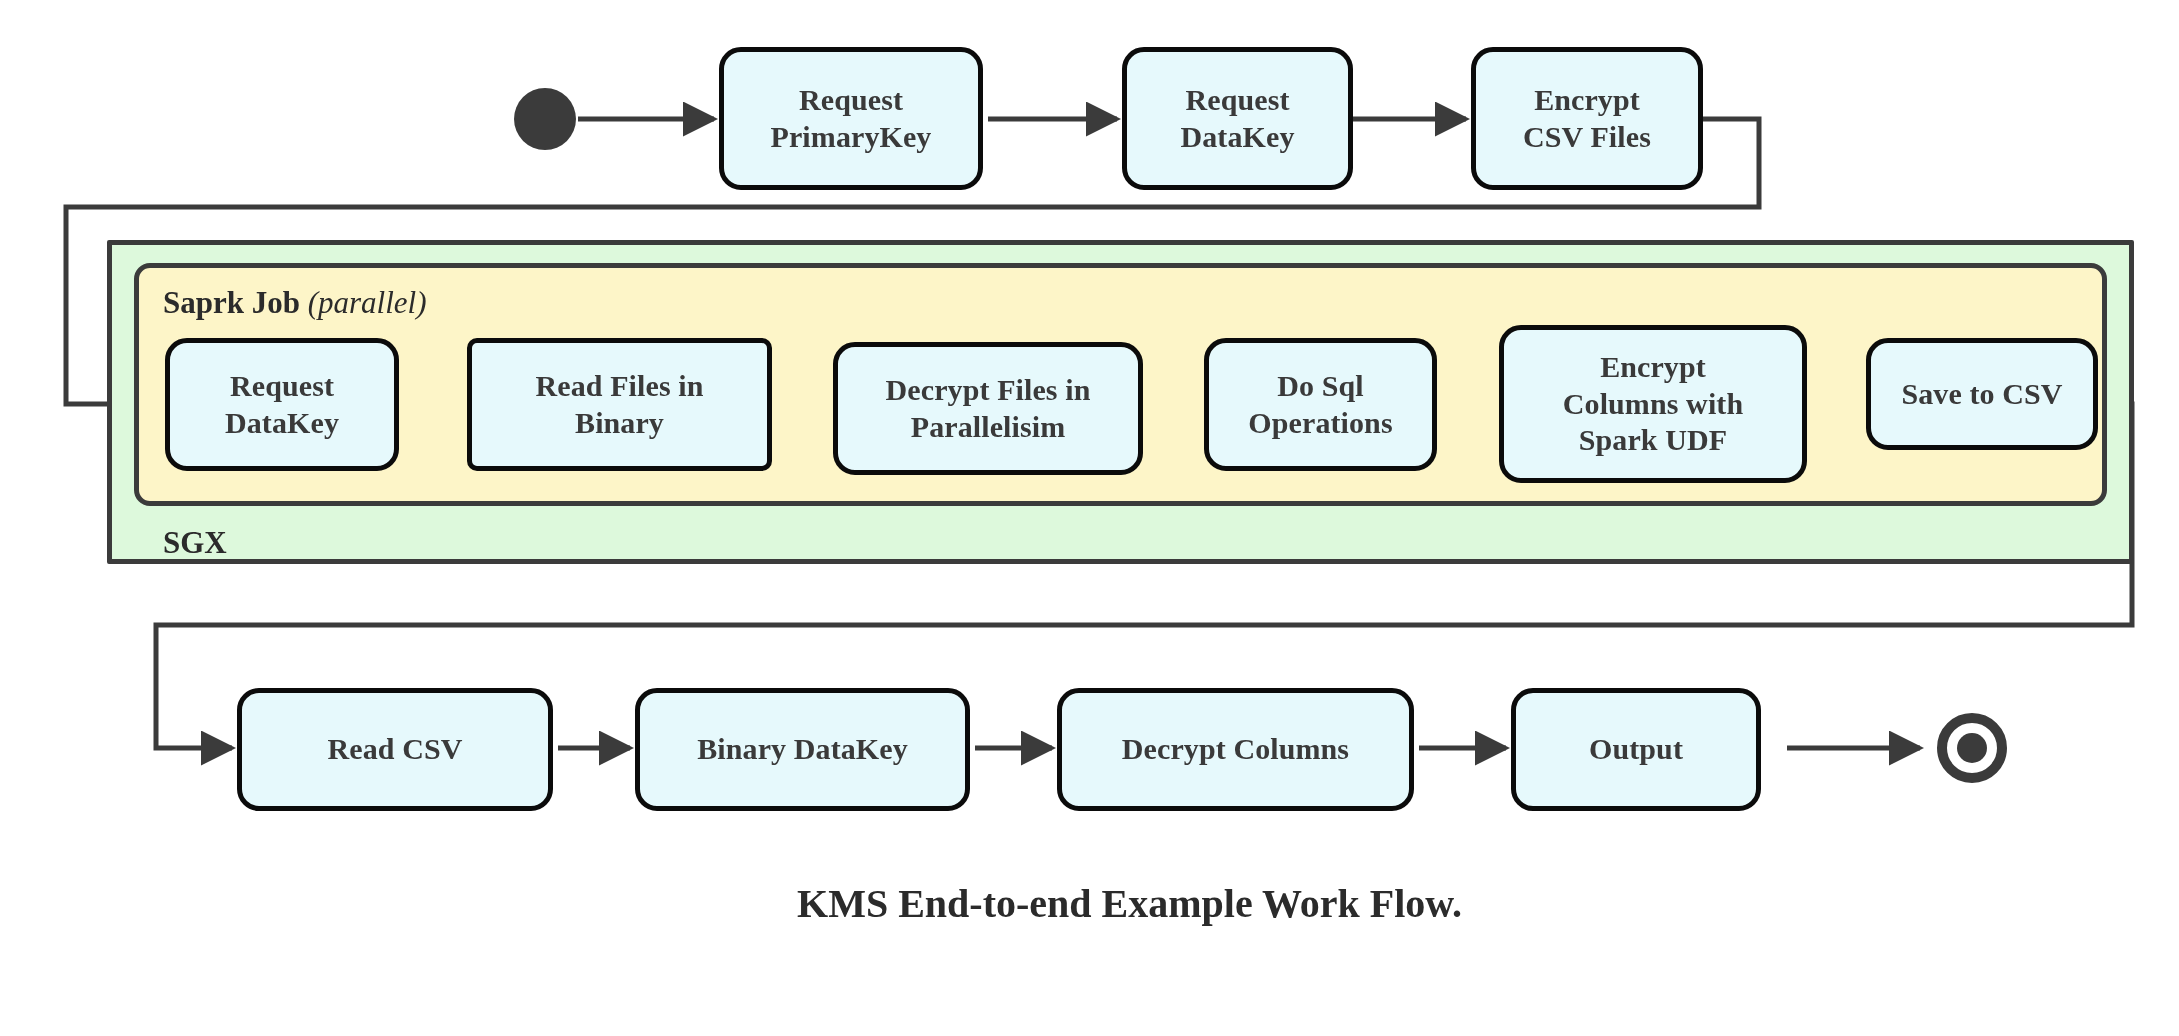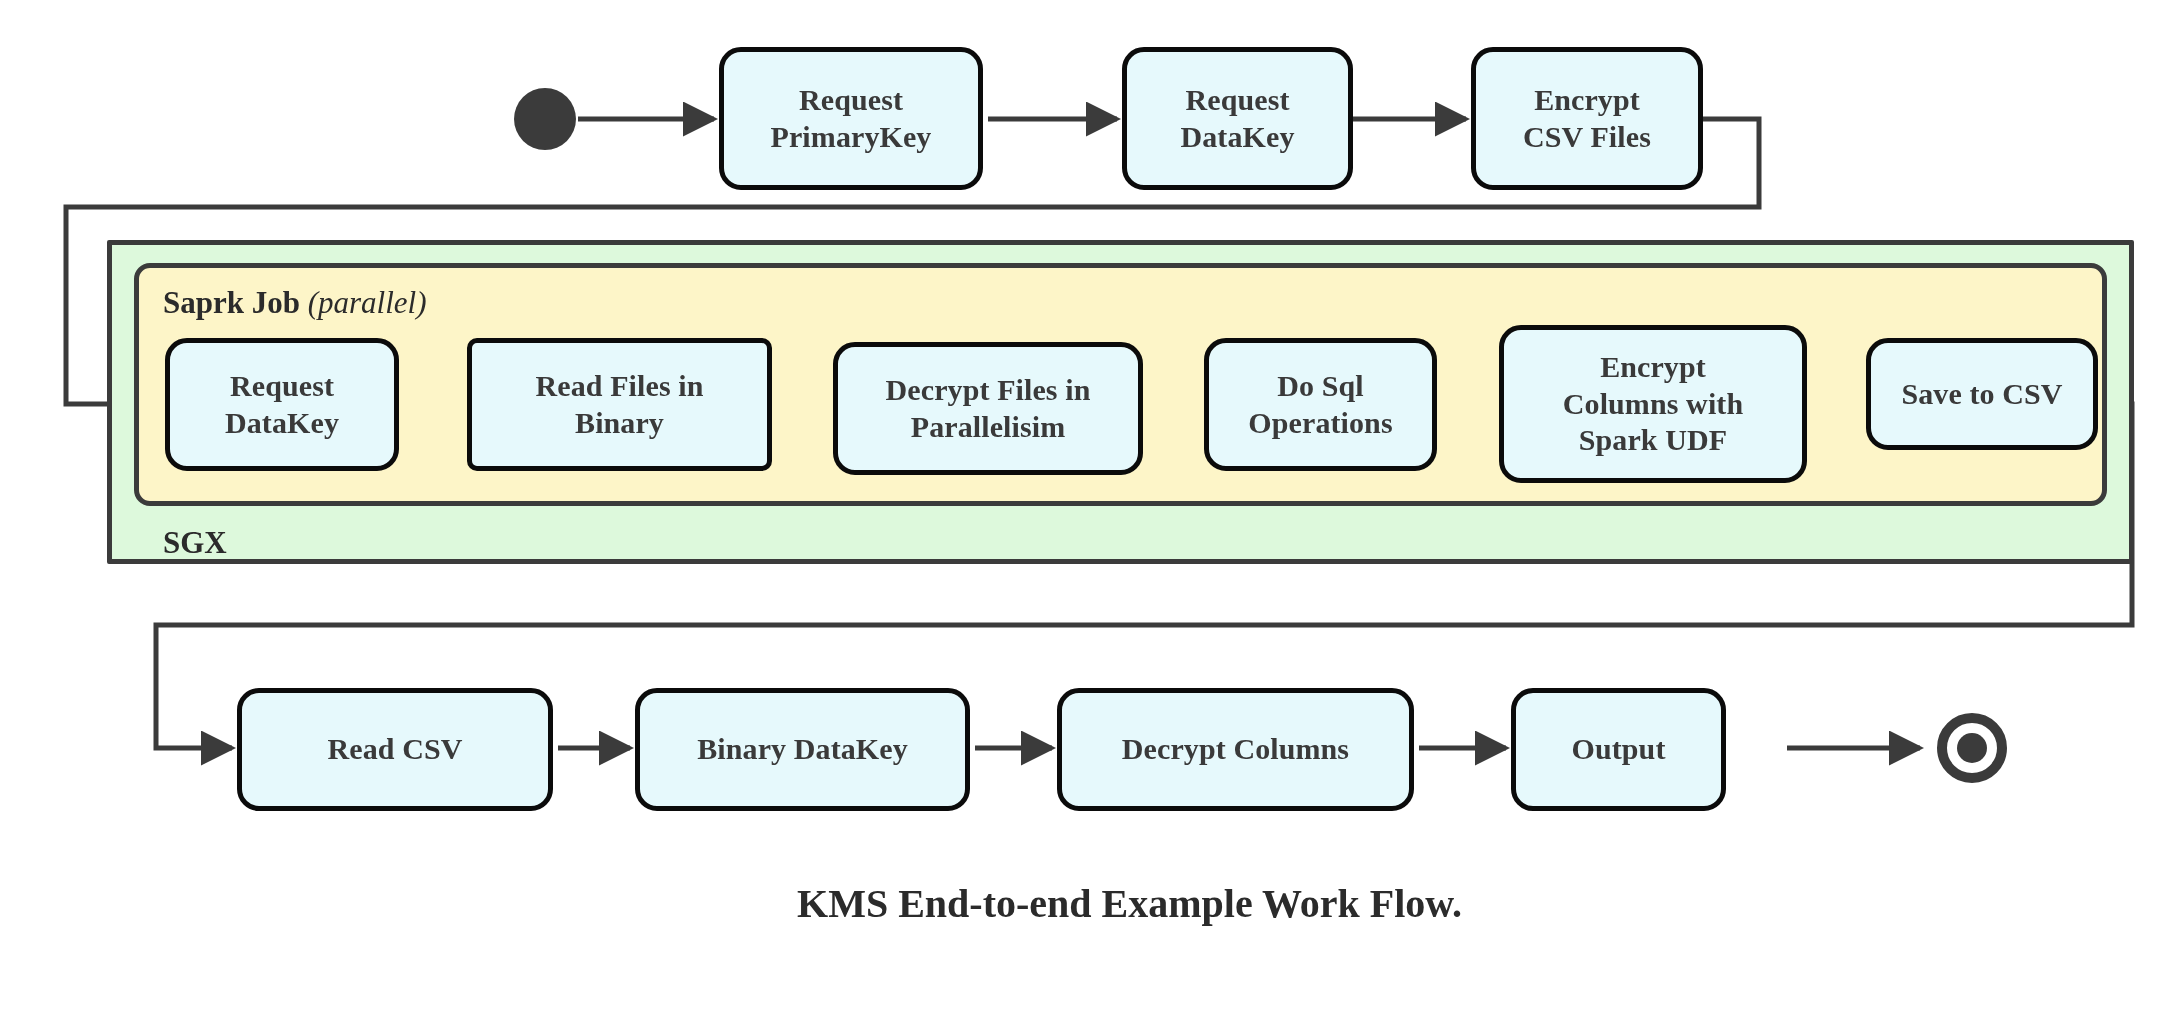--- a/index.html
+++ b/index.html
@@ -228,21 +228,21 @@
       <span>Binary DataKey</span>
     </span>
   </div>
 
   <div class="node" style="left:1057px; top:688px; width:357px; height:123px;">
     <span>
       <span>Decrypt Columns</span>
     </span>
   </div>
 
-  <div class="node" style="left:1511px; top:688px; width:215px; height:123px;">
+  <div class="node" style="left:1511px; top:688px; width:250px; height:123px;">
     <span>
       <span>Output</span>
     </span>
   </div>
 
   <div id="caption">KMS End-to-end Example Work Flow.</div>
 
 </div>
 
 </body></html>

